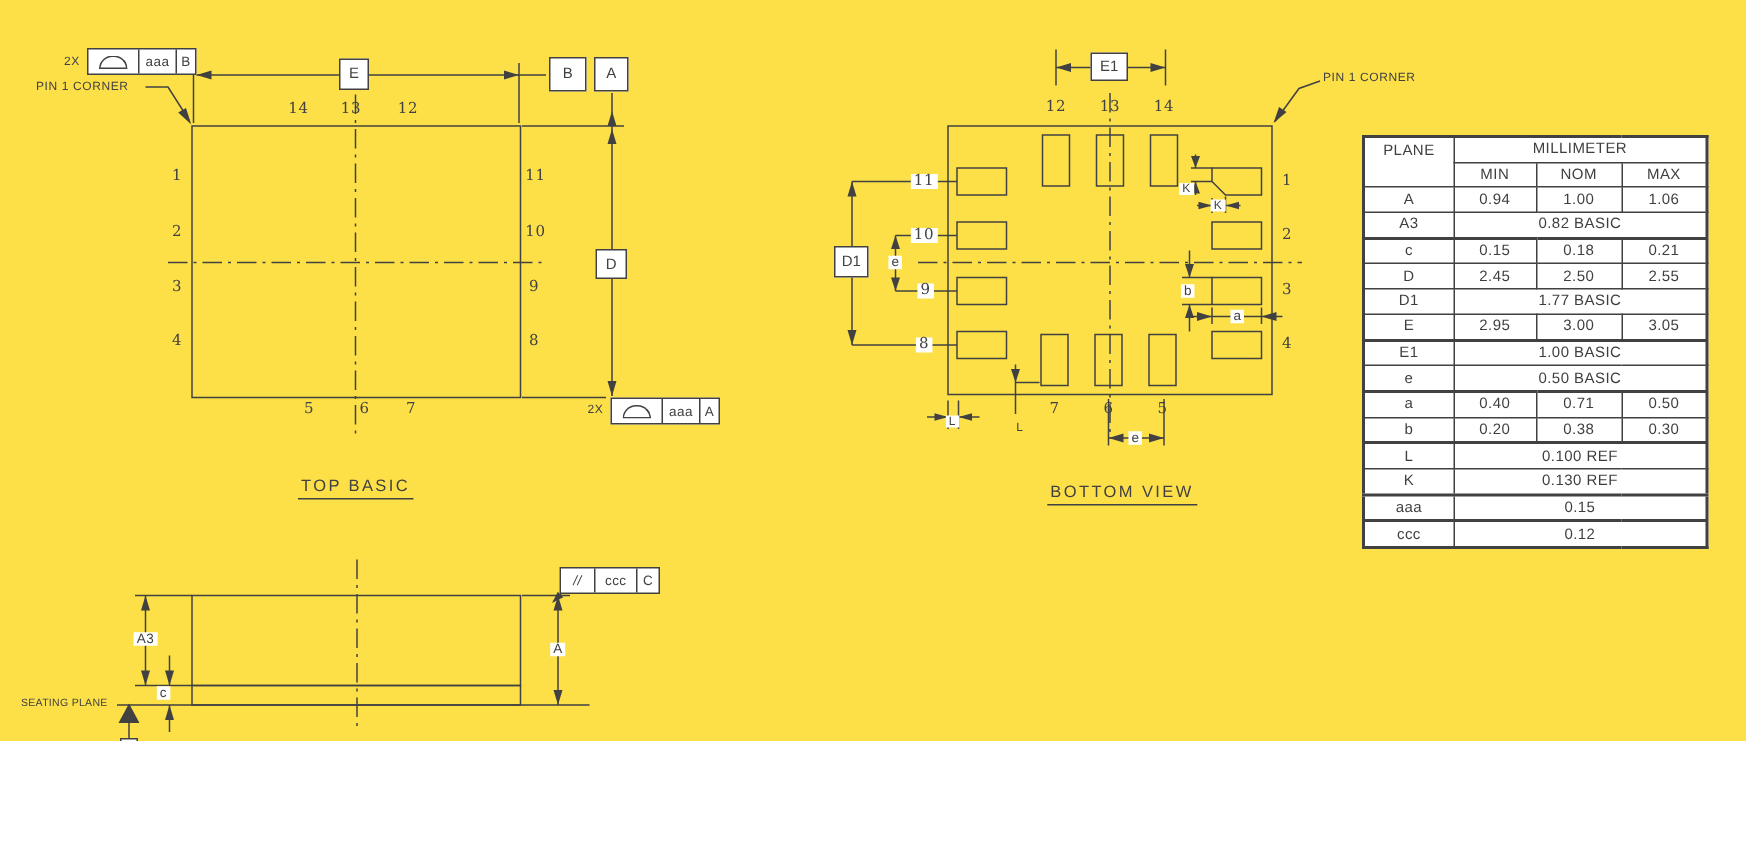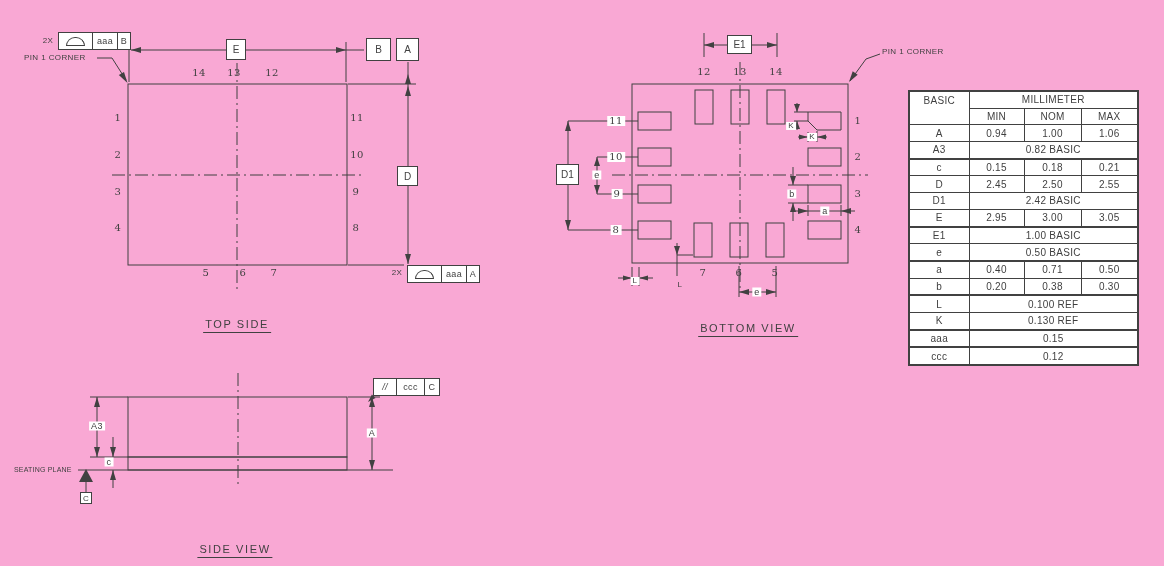--- a/index.html
+++ b/index.html
@@ -1,16 +1,16 @@
 <!DOCTYPE html>
 <html><head>
 <meta charset="utf-8">
 <style>
   html,body{margin:0;padding:0;background:#fff;}
-  #canvas{position:relative;width:1164px;height:566px;background:#f9a8d4;overflow:hidden;
+  #canvas{position:relative;width:1164px;height:494px;background:#fde047;overflow:hidden;
           font-family:"Liberation Sans",sans-serif;color:#414141;}
   svg{position:absolute;left:0;top:0;}
   .lbl{position:absolute;transform:translate(-50%,-50%);white-space:nowrap;
        font:10px "Liberation Sans",sans-serif;color:#414141;letter-spacing:.4px;line-height:1;}
   .lblL{transform:translate(0,-50%);}
   .pin{font-family:"DejaVu Serif",serif;}
   .small{font-size:8px;}
   .dim{font-size:9px;}
   .tiny{font-size:8px;}
   .bgw{background:#fff;padding:0 2px;}
@@ -180,21 +180,21 @@
 <span class="lbl pin" style="left:274px;top:273px">7</span>
 
 <span class="lbl small" style="left:397px;top:273px">2X</span>
 <div class="fcf" style="left:407px;top:265px">
   <div class="cell" style="width:33px">
         <div class="halfmoon"></div>
       </div>
   <div class="cell" style="width:25px">aaa</div>
   <div class="cell" style="width:13px">A</div>
 </div>
-<span class="lbl viewlbl" style="left:237px;top:326px">TOP SIDE</span>
+<span class="lbl viewlbl" style="left:237px;top:326px">TOP BASIC</span>
 
 <span class="lbl dim bgw" style="left:97px;top:426px">A3</span>
 <span class="lbl dim bgw" style="left:109px;top:462px">c</span>
 <span class="lbl dim bgw" style="left:372px;top:433px">A</span>
 <div class="fcf" style="left:373px;top:378px">
   <div class="cell" style="width:22px;font-style:italic">//</div>
   <div class="cell" style="width:28px">ccc</div>
   <div class="cell" style="width:15px">C</div>
 </div>
 <span class="lbl lblL" style="left:14px;top:469px;font-size:7px;letter-spacing:.2px">SEATING PLANE</span>
@@ -232,21 +232,21 @@
 
 <table id="dims-table">
   <colgroup>
         <col style="width:60px">
         <col style="width:55px">
         <col style="width:57px">
         <col style="width:57px">
       </colgroup>
   <tbody>
         <tr>
-    <th rowspan="2">BASIC</th>
+    <th rowspan="2">PLANE</th>
     <th colspan="3">MILLIMETER</th>
   </tr>
   <tr>
     <th>MIN</th>
     <th>NOM</th>
     <th>MAX</th>
   </tr>
   <tr>
     <td>A</td>
     <td>0.94</td>
@@ -264,21 +264,21 @@
     <td>0.21</td>
   </tr>
   <tr>
     <td>D</td>
     <td>2.45</td>
     <td>2.50</td>
     <td>2.55</td>
   </tr>
   <tr>
     <td>D1</td>
-    <td colspan="3">2.42 BASIC</td>
+    <td colspan="3">1.77 BASIC</td>
   </tr>
   <tr>
     <td>E</td>
     <td>2.95</td>
     <td>3.00</td>
     <td>3.05</td>
   </tr>
   <tr class="grp">
     <td>E1</td>
     <td colspan="3">1.00 BASIC</td>

